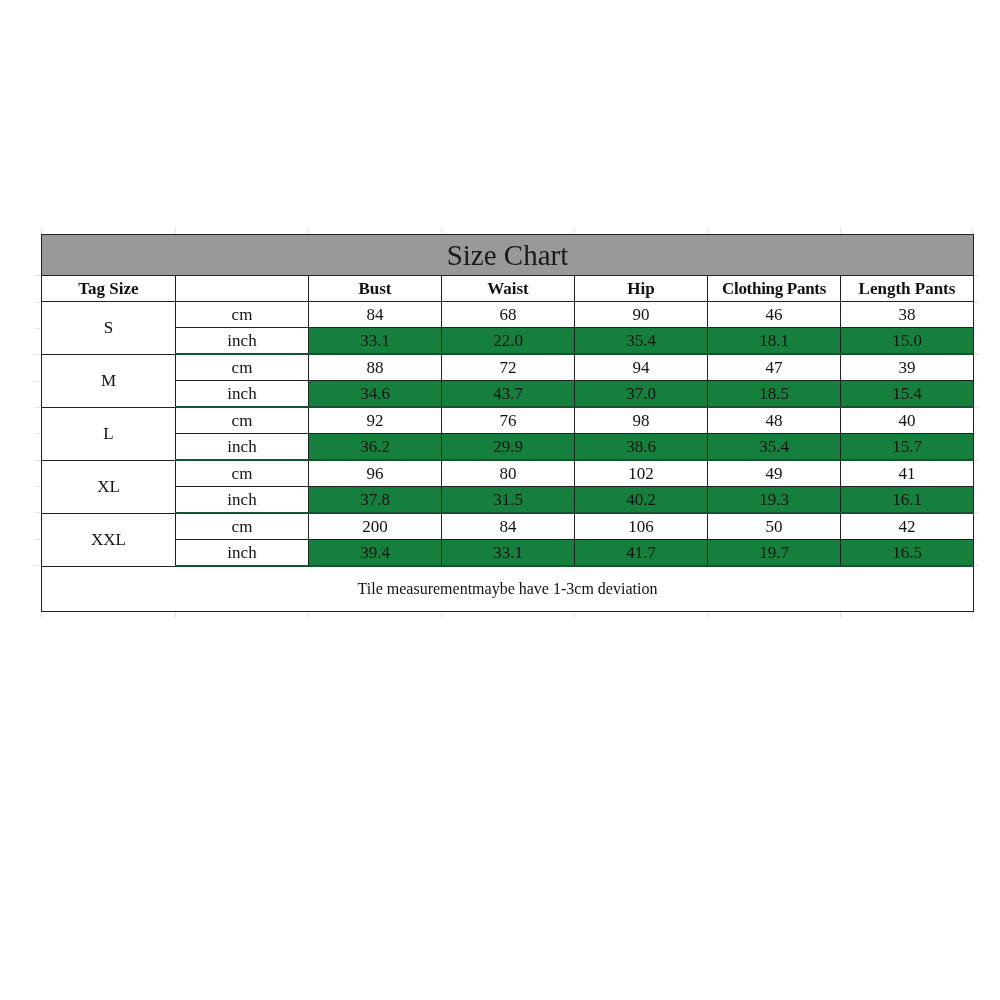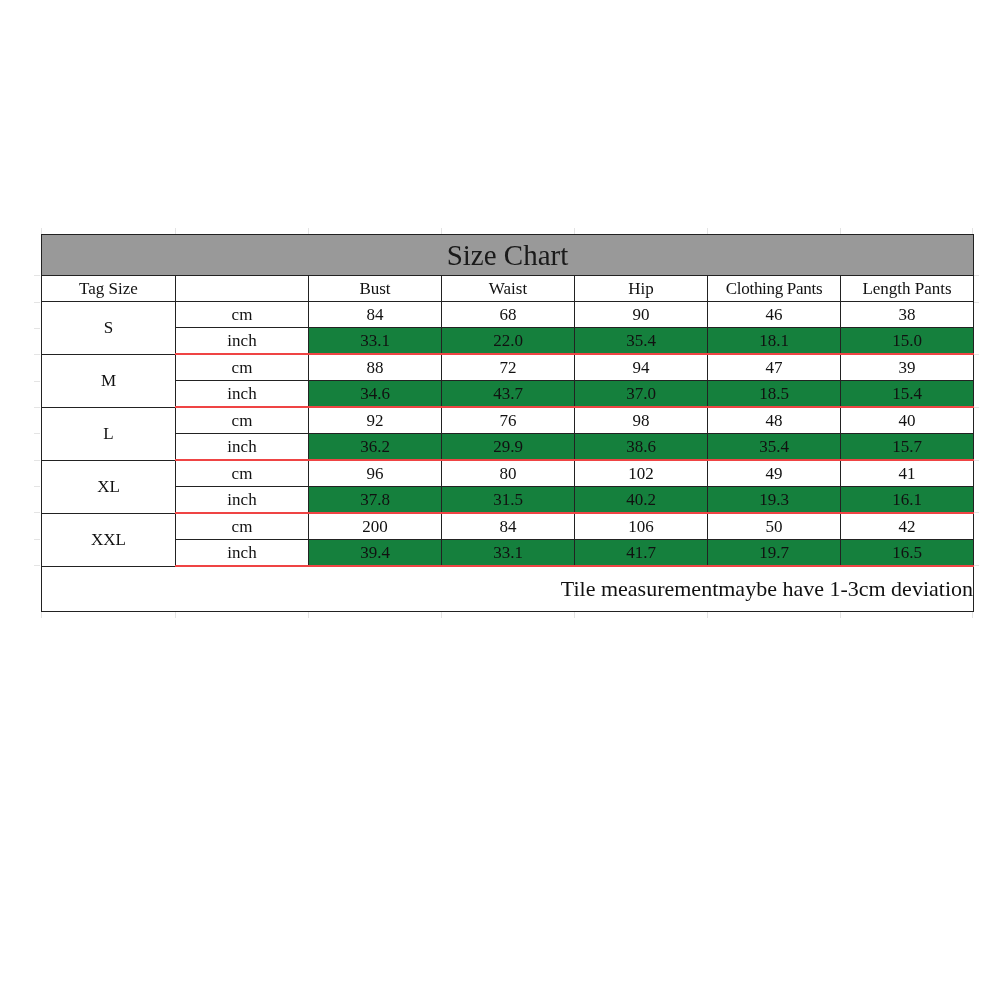--- a/index.html
+++ b/index.html
@@ -13,26 +13,26 @@
       width: 932px; border-collapse: collapse; table-layout: fixed;
     }
     table.size-chart td {
       border: 1.5px solid #222; text-align: center; vertical-align: middle;
       padding: 0; font-size: 17px; line-height: 1;
       white-space: nowrap; overflow: hidden;
     }
     tr.title-row td {
       background: #999999; height: 40px; font-size: 29px; color: #1a1a1a;
     }
-    tr.header-row td { height: 25px; font-weight: normal; font-size: 17px; }
+    tr.header-row td { height: 25px; font-weight: bold; font-size: 17px; }
     tr.data-row td { height: 25px; }
     td.size-label { font-size: 18px; }
     tr.inch td.val { background: #15803d; }
-    tr.group-end td { border-bottom: 2px solid #ef4444; }
-    tr.footer-row td { height: 44px; font-size: 22px; text-align: right; }
+    tr.group-end td { border-bottom: 2px solid #14532d; }
+    tr.footer-row td { height: 44px; font-size: 16px; }
     .sp { letter-spacing: -0.3px; }
   </style>
 </head>
 <body>
 
 <div>
   <div class="tick v" style="left:41px;top:228px"></div>
   <div class="tick v" style="left:175px;top:228px"></div>
   <div class="tick v" style="left:308px;top:228px"></div>
   <div class="tick v" style="left:441px;top:228px"></div>

